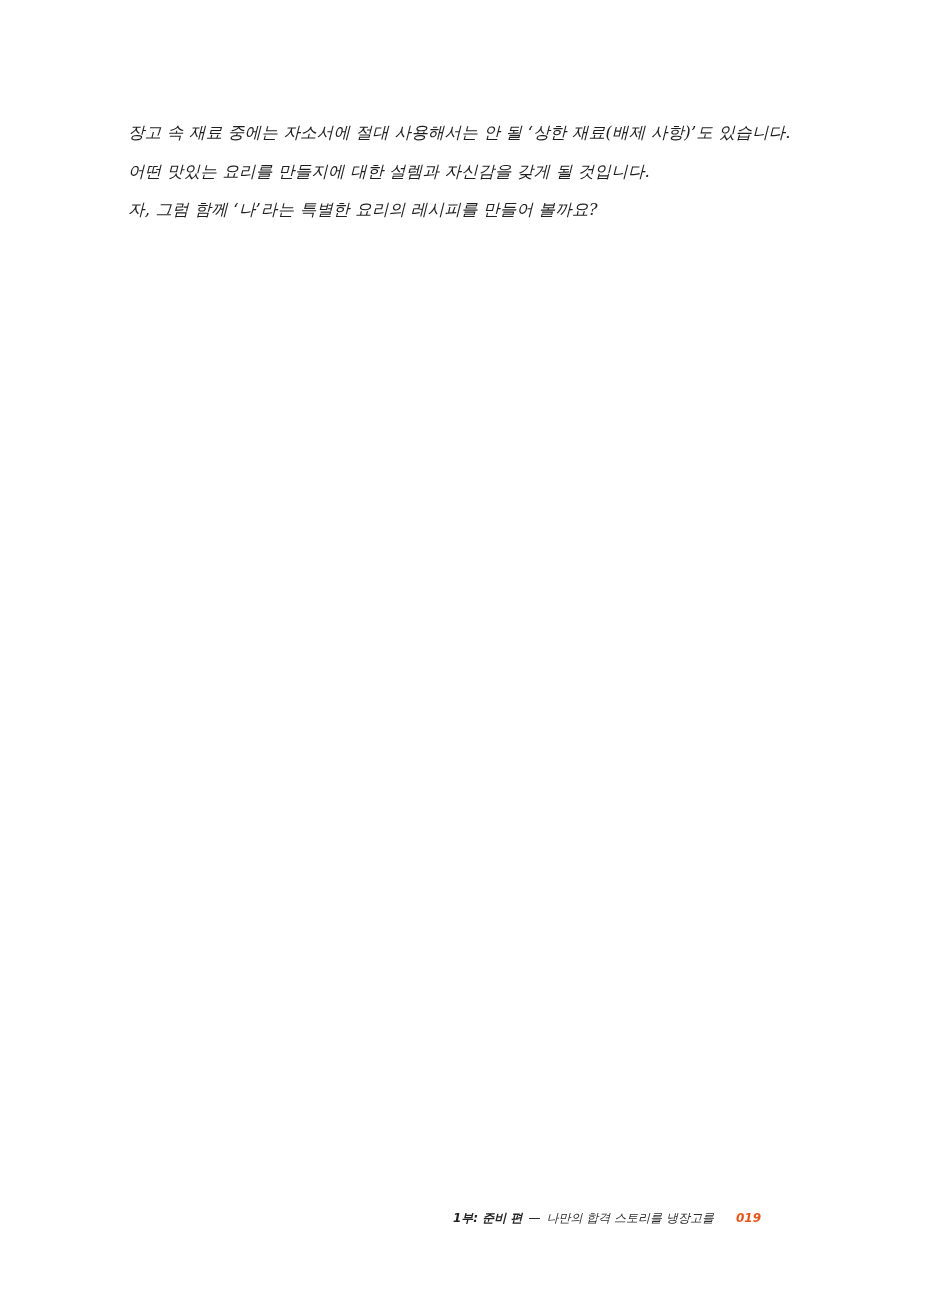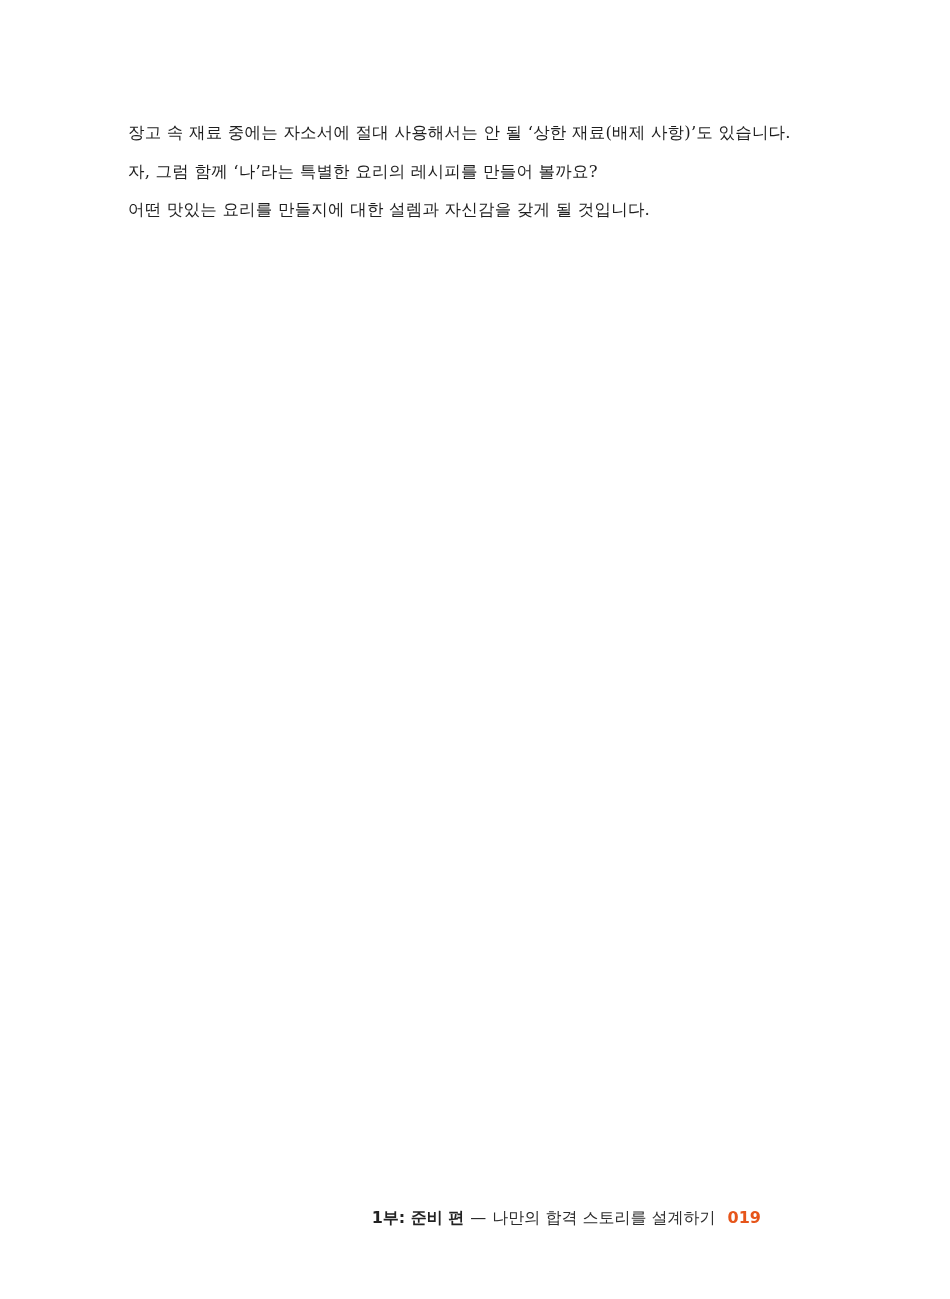--- a/index.html
+++ b/index.html
@@ -7,20 +7,21 @@
     padding: 0;
     background: #ffffff;
   }
   .page {
     position: relative;
     width: 868px;
     height: 1299px;
     background: #ffffff;
     overflow: hidden;
     font-family: "DejaVu Serif", "Liberation Serif", serif;
+    font-style: italic;
   }
   .body-text {
     position: absolute;
     left: 128px;
     top: 114px;
     width: 720px;
     color: #1e1e1e;
     font-size: 16.5px;
     line-height: 38.5px;
     letter-spacing: 0.2px;
@@ -28,55 +29,55 @@
   .text-line {
     white-space: nowrap;
   }
   .footer {
     position: absolute;
     top: 1207px;
     right: 107px;
     display: flex;
     align-items: baseline;
     font-family: "DejaVu Sans", "Liberation Sans", sans-serif;
-    font-size: 16px;
+    font-size: 12px;
     line-height: 22px;
     color: #2b2b2b;
     white-space: nowrap;
   }
   .footer .part-label {
     font-weight: 700;
     color: #222222;
   }
   .footer .separator {
     margin: 0 6px;
     font-weight: 400;
     color: #2b2b2b;
   }
   .footer .chapter-title {
     font-weight: 400;
     color: #2b2b2b;
   }
   .footer .page-number {
-    margin-left: 12px;
+    margin-left: 22px;
     font-weight: 700;
     color: #E6551A;
   }
 </style>
 </head>
 <body>
 
 <div class="page">
 
   <div class="body-text">
     <div class="text-line">장고 속 재료 중에는 자소서에 절대 사용해서는 안 될 ‘상한 재료(배제 사항)’도 있습니다.</div>
+    <div class="text-line">어떤 맛있는 요리를 만들지에 대한 설렘과 자신감을 갖게 될 것입니다.</div>
     <div class="text-line">자, 그럼 함께 ‘나’라는 특별한 요리의 레시피를 만들어 볼까요?</div>
-    <div class="text-line">어떤 맛있는 요리를 만들지에 대한 설렘과 자신감을 갖게 될 것입니다.</div>
   </div>
 
   <div class="footer">
     <span class="part-label">1부: 준비 편</span>
     <span class="separator">—</span>
-    <span class="chapter-title">나만의 합격 스토리를 설계하기</span>
+    <span class="chapter-title">나만의 합격 스토리를 냉장고를</span>
     <span class="page-number">019</span>
   </div>
 
 </div>
 
 </body></html>

